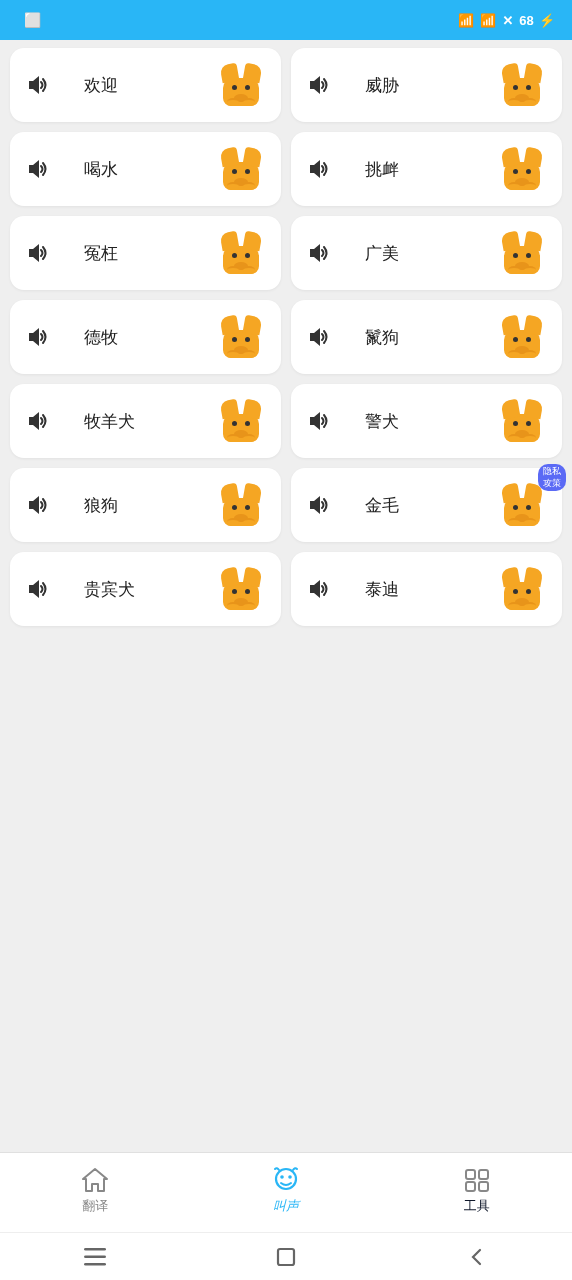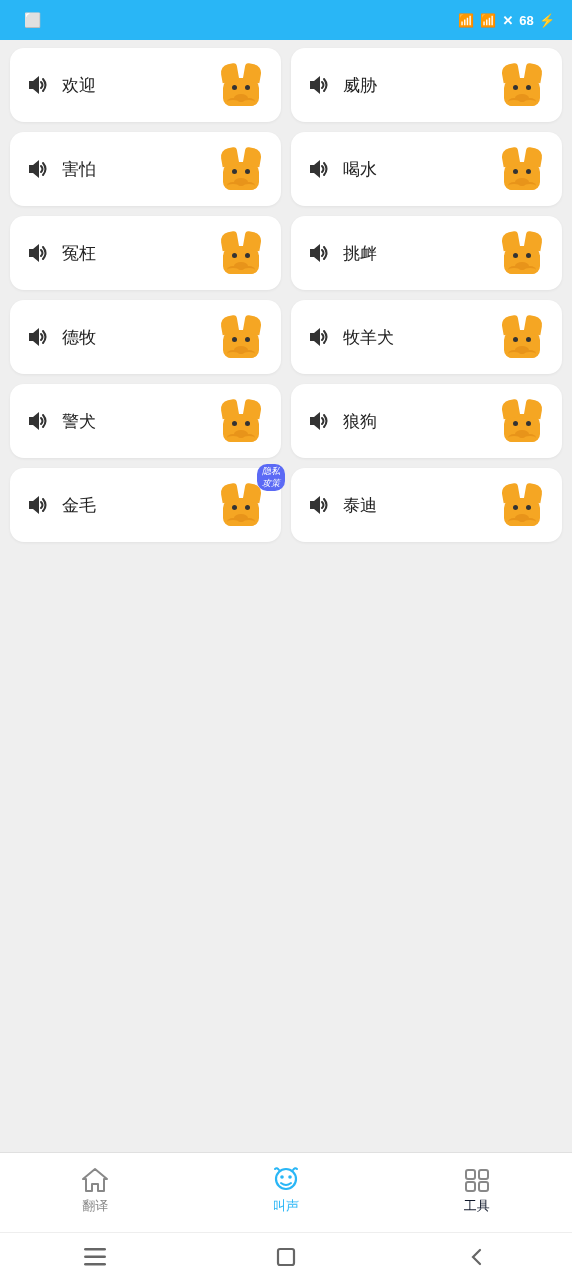--- a/index.html
+++ b/index.html
@@ -65,20 +65,21 @@
       display: flex;
       align-items: center;
       justify-content: center;
       flex-shrink: 0;
     }
 
     .card-label {
       font-size: 17px;
       color: #222;
       font-weight: 500;
+      margin-left: 22px;
     }
 
     
     .dog-avatar {
       width: 52px;
       height: 42px;
       position: relative;
       flex-shrink: 0;
     }
 
@@ -183,20 +184,21 @@
       justify-content: center;
     }
 
     .nav-label {
       font-size: 13px;
       color: #888;
     }
 
     .nav-item.active .nav-label {
       color: #29b6f6;
+      font-style: italic;
     }
 
     
     .sys-nav {
       background: white;
       height: 48px;
       display: flex;
       align-items: center;
       justify-content: space-around;
       border-top: 1px solid #eee;
@@ -221,21 +223,20 @@
       top: -4px;
       right: -4px;
       background: #5b6af5;
       color: white;
       font-size: 9px;
       border-radius: 10px;
       padding: 2px 5px;
       line-height: 1.3;
       text-align: center;
       z-index: 10;
-      font-style: italic;
     }
   </style>
 </head>
 <body>
 
 <div class="status-bar">
   <div class="status-left">
     <span></span>
     <span style="font-size:14px;">⬜</span>
   </div>
@@ -307,47 +308,20 @@
       <div class="card-wrapper">
         <div class="card">
       <div class="card-left">
         <div class="speaker-icon">
           <svg width="26" height="22" viewBox="0 0 26 22">
             <polygon points="4,7 4,15 8,15 14,20 14,2 8,7" fill="#333"></polygon>
             <path d="M16,8 Q19,11 16,14" fill="none" stroke="#333" stroke-width="2" stroke-linecap="round"></path>
             <path d="M18,5 Q23,11 18,17" fill="none" stroke="#333" stroke-width="2" stroke-linecap="round"></path>
           </svg>
         </div>
-        <span class="card-label">害怕</span>
-      </div>
-      <div class="dog-avatar">
-        <div class="dog-face">
-          <div class="dog-eyes">
-            <div class="dog-eye"></div>
-            <div class="dog-eye"></div>
-          </div>
-          <div class="dog-nose"></div>
-        </div>
-        <div class="dog-paws">
-          <div class="dog-paw"></div>
-          <div class="dog-paw"></div>
-        </div>
-      </div>
-    </div>
-      </div>
-      <div class="card-wrapper">
-        <div class="card">
-      <div class="card-left">
-        <div class="speaker-icon">
-          <svg width="26" height="22" viewBox="0 0 26 22">
-            <polygon points="4,7 4,15 8,15 14,20 14,2 8,7" fill="#333"></polygon>
-            <path d="M16,8 Q19,11 16,14" fill="none" stroke="#333" stroke-width="2" stroke-linecap="round"></path>
-            <path d="M18,5 Q23,11 18,17" fill="none" stroke="#333" stroke-width="2" stroke-linecap="round"></path>
-          </svg>
-        </div>
         <span class="card-label">喝水</span>
       </div>
       <div class="dog-avatar">
         <div class="dog-face">
           <div class="dog-eyes">
             <div class="dog-eye"></div>
             <div class="dog-eye"></div>
           </div>
           <div class="dog-nose"></div>
         </div>
@@ -361,20 +335,47 @@
       <div class="card-wrapper">
         <div class="card">
       <div class="card-left">
         <div class="speaker-icon">
           <svg width="26" height="22" viewBox="0 0 26 22">
             <polygon points="4,7 4,15 8,15 14,20 14,2 8,7" fill="#333"></polygon>
             <path d="M16,8 Q19,11 16,14" fill="none" stroke="#333" stroke-width="2" stroke-linecap="round"></path>
             <path d="M18,5 Q23,11 18,17" fill="none" stroke="#333" stroke-width="2" stroke-linecap="round"></path>
           </svg>
         </div>
+        <span class="card-label">挑衅</span>
+      </div>
+      <div class="dog-avatar">
+        <div class="dog-face">
+          <div class="dog-eyes">
+            <div class="dog-eye"></div>
+            <div class="dog-eye"></div>
+          </div>
+          <div class="dog-nose"></div>
+        </div>
+        <div class="dog-paws">
+          <div class="dog-paw"></div>
+          <div class="dog-paw"></div>
+        </div>
+      </div>
+    </div>
+      </div>
+      <div class="card-wrapper">
+        <div class="card">
+      <div class="card-left">
+        <div class="speaker-icon">
+          <svg width="26" height="22" viewBox="0 0 26 22">
+            <polygon points="4,7 4,15 8,15 14,20 14,2 8,7" fill="#333"></polygon>
+            <path d="M16,8 Q19,11 16,14" fill="none" stroke="#333" stroke-width="2" stroke-linecap="round"></path>
+            <path d="M18,5 Q23,11 18,17" fill="none" stroke="#333" stroke-width="2" stroke-linecap="round"></path>
+          </svg>
+        </div>
         <span class="card-label">冤枉</span>
       </div>
       <div class="dog-avatar">
         <div class="dog-face">
           <div class="dog-eyes">
             <div class="dog-eye"></div>
             <div class="dog-eye"></div>
           </div>
           <div class="dog-nose"></div>
         </div>
@@ -388,21 +389,21 @@
       <div class="card-wrapper">
         <div class="card">
       <div class="card-left">
         <div class="speaker-icon">
           <svg width="26" height="22" viewBox="0 0 26 22">
             <polygon points="4,7 4,15 8,15 14,20 14,2 8,7" fill="#333"></polygon>
             <path d="M16,8 Q19,11 16,14" fill="none" stroke="#333" stroke-width="2" stroke-linecap="round"></path>
             <path d="M18,5 Q23,11 18,17" fill="none" stroke="#333" stroke-width="2" stroke-linecap="round"></path>
           </svg>
         </div>
-        <span class="card-label">挑衅</span>
+        <span class="card-label">广美</span>
       </div>
       <div class="dog-avatar">
         <div class="dog-face">
           <div class="dog-eyes">
             <div class="dog-eye"></div>
             <div class="dog-eye"></div>
           </div>
           <div class="dog-nose"></div>
         </div>
         <div class="dog-paws">
@@ -442,20 +443,47 @@
       <div class="card-wrapper">
         <div class="card">
       <div class="card-left">
         <div class="speaker-icon">
           <svg width="26" height="22" viewBox="0 0 26 22">
             <polygon points="4,7 4,15 8,15 14,20 14,2 8,7" fill="#333"></polygon>
             <path d="M16,8 Q19,11 16,14" fill="none" stroke="#333" stroke-width="2" stroke-linecap="round"></path>
             <path d="M18,5 Q23,11 18,17" fill="none" stroke="#333" stroke-width="2" stroke-linecap="round"></path>
           </svg>
         </div>
+        <span class="card-label">鬣狗</span>
+      </div>
+      <div class="dog-avatar">
+        <div class="dog-face">
+          <div class="dog-eyes">
+            <div class="dog-eye"></div>
+            <div class="dog-eye"></div>
+          </div>
+          <div class="dog-nose"></div>
+        </div>
+        <div class="dog-paws">
+          <div class="dog-paw"></div>
+          <div class="dog-paw"></div>
+        </div>
+      </div>
+    </div>
+      </div>
+      <div class="card-wrapper">
+        <div class="card">
+      <div class="card-left">
+        <div class="speaker-icon">
+          <svg width="26" height="22" viewBox="0 0 26 22">
+            <polygon points="4,7 4,15 8,15 14,20 14,2 8,7" fill="#333"></polygon>
+            <path d="M16,8 Q19,11 16,14" fill="none" stroke="#333" stroke-width="2" stroke-linecap="round"></path>
+            <path d="M18,5 Q23,11 18,17" fill="none" stroke="#333" stroke-width="2" stroke-linecap="round"></path>
+          </svg>
+        </div>
         <span class="card-label">牧羊犬</span>
       </div>
       <div class="dog-avatar">
         <div class="dog-face">
           <div class="dog-eyes">
             <div class="dog-eye"></div>
             <div class="dog-eye"></div>
           </div>
           <div class="dog-nose"></div>
         </div>
@@ -540,20 +568,47 @@
           </div>
           <div class="dog-nose"></div>
         </div>
         <div class="dog-paws">
           <div class="dog-paw"></div>
           <div class="dog-paw"></div>
         </div>
       </div>
     </div>
         <div class="privacy-badge">隐私<br>攻策</div>
+      </div>
+      <div class="card-wrapper">
+        <div class="card">
+      <div class="card-left">
+        <div class="speaker-icon">
+          <svg width="26" height="22" viewBox="0 0 26 22">
+            <polygon points="4,7 4,15 8,15 14,20 14,2 8,7" fill="#333"></polygon>
+            <path d="M16,8 Q19,11 16,14" fill="none" stroke="#333" stroke-width="2" stroke-linecap="round"></path>
+            <path d="M18,5 Q23,11 18,17" fill="none" stroke="#333" stroke-width="2" stroke-linecap="round"></path>
+          </svg>
+        </div>
+        <span class="card-label">贵宾犬</span>
+      </div>
+      <div class="dog-avatar">
+        <div class="dog-face">
+          <div class="dog-eyes">
+            <div class="dog-eye"></div>
+            <div class="dog-eye"></div>
+          </div>
+          <div class="dog-nose"></div>
+        </div>
+        <div class="dog-paws">
+          <div class="dog-paw"></div>
+          <div class="dog-paw"></div>
+        </div>
+      </div>
+    </div>
       </div>
       <div class="card-wrapper">
         <div class="card">
       <div class="card-left">
         <div class="speaker-icon">
           <svg width="26" height="22" viewBox="0 0 26 22">
             <polygon points="4,7 4,15 8,15 14,20 14,2 8,7" fill="#333"></polygon>
             <path d="M16,8 Q19,11 16,14" fill="none" stroke="#333" stroke-width="2" stroke-linecap="round"></path>
             <path d="M18,5 Q23,11 18,17" fill="none" stroke="#333" stroke-width="2" stroke-linecap="round"></path>
           </svg>

